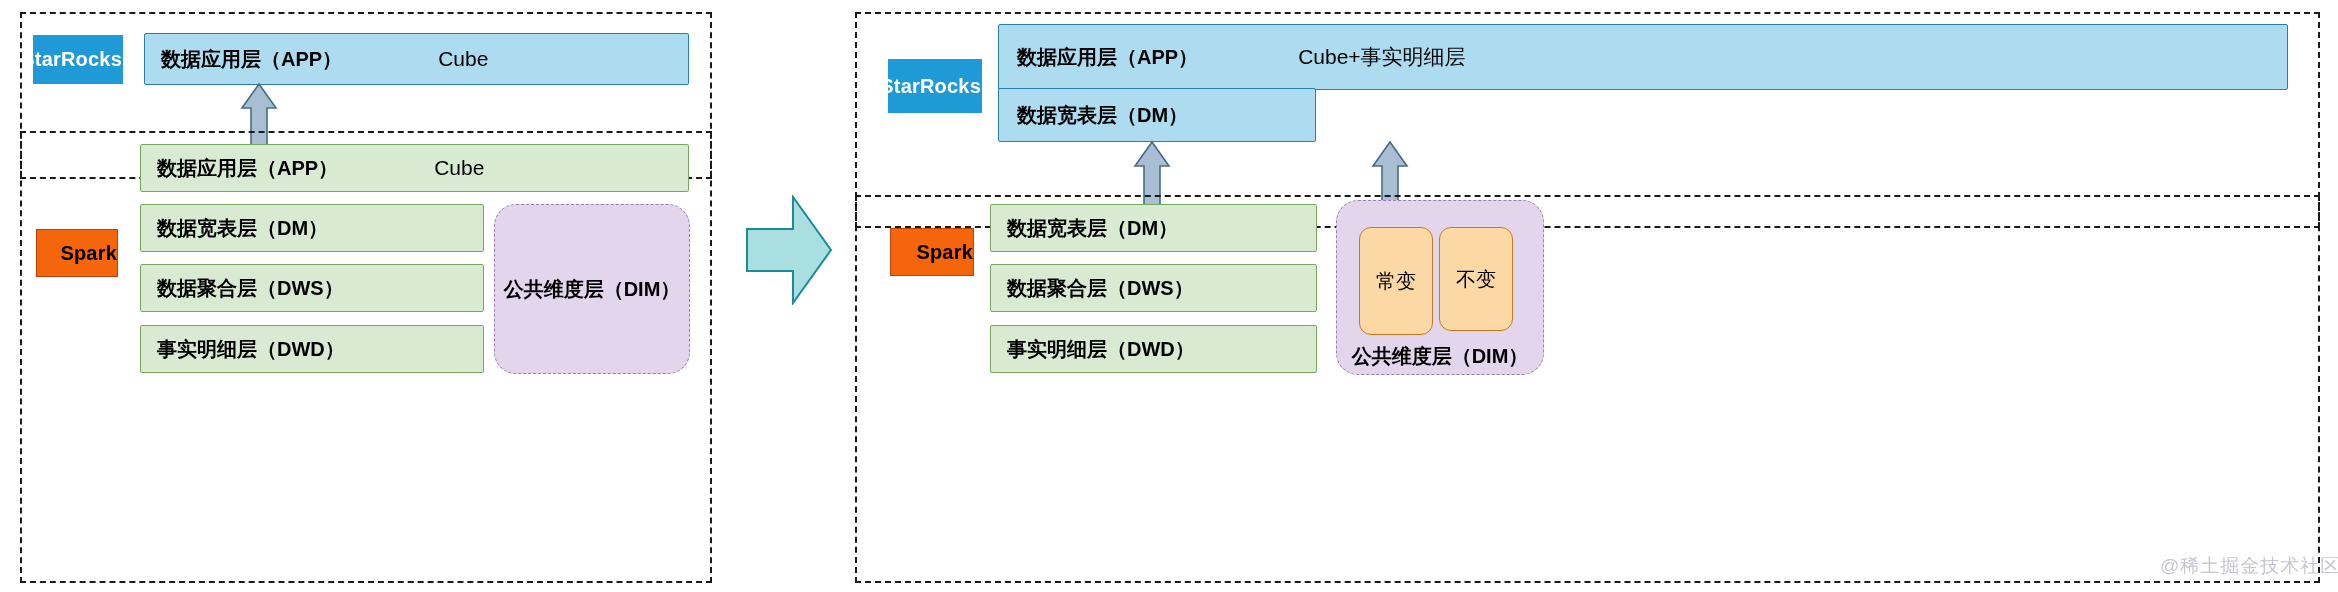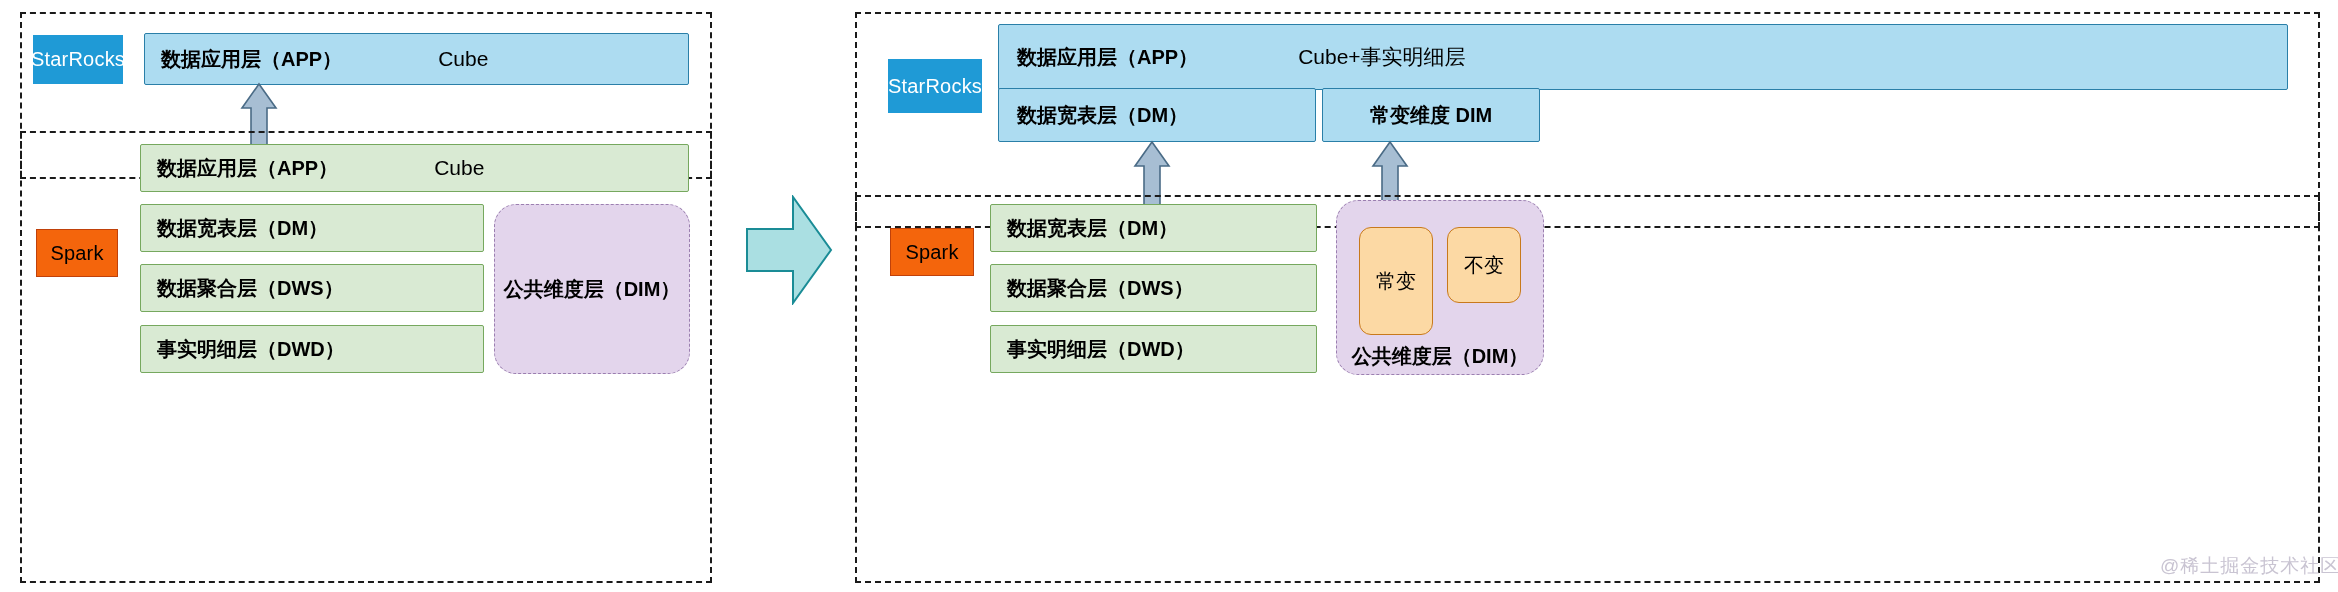--- a/index.html
+++ b/index.html
@@ -25,23 +25,23 @@
     border: 2px dashed #1a1a1a;
     background: transparent;
     box-sizing: border-box;
   }
 
   
   .badge {
     position: absolute;
     display: flex;
     align-items: center;
-    justify-content: center;
-    box-sizing: border-box;
-    font-weight: normal;
+    justify-content: flex-end;
+    box-sizing: border-box;
+    font-weight: bold;
     letter-spacing: 0.2px;
   }
   .badge-starrocks {
     background: #1f9ad6;
     border: 1px solid #1f9ad6;
     color: #ffffff;
     font-size: 20px;
   }
   .badge-spark {
     background: #f4650c;
@@ -198,23 +198,20 @@
 
   <div class="box box-blue" style="left:998px; top:24px; width:1290px; height:66px;">
     <span class="box-label" style="margin-left:18px;">数据应用层（APP）</span>
     <span class="box-sub" style="margin-left:100px;">Cube+事实明细层</span>
   </div>
 
   <div class="box box-blue" style="left:998px; top:88px; width:318px; height:54px;">
     <span class="box-label" style="margin-left:18px;">数据宽表层（DM）</span>
   </div>
 
-  <div class="box box-blue" style="left:1322px; top:88px; width:218px; height:54px; justify-content:center;">
-    <span class="box-label">常变维度 DIM</span>
-  </div>
 
   <svg class="arrow-up" style="left:1131px; top:140px; width:42px; height:84px;" viewBox="0 0 42 84">
     <polygon points="21,2 38,26 29,26 29,82 13,82 13,26 4,26" fill="#a7bed3" stroke="#4a6b86" stroke-width="1.6"></polygon>
   </svg>
 
   <svg class="arrow-up" style="left:1369px; top:140px; width:42px; height:100px;" viewBox="0 0 42 100">
     <polygon points="21,2 38,26 29,26 29,98 13,98 13,26 4,26" fill="#a7bed3" stroke="#4a6b86" stroke-width="1.6"></polygon>
   </svg>
 
   <div class="panel" style="left:855px; top:195px; width:1465px; height:388px;"></div>
@@ -234,21 +231,21 @@
   <div class="box box-green" style="left:990px; top:325px; width:327px; height:48px;">
     <span class="box-label" style="margin-left:16px;">事实明细层（DWD）</span>
   </div>
 
   <div class="dim-group" style="left:1336px; top:200px; width:208px; height:175px;">
 
     <div class="box box-orange" style="left:22px; top:26px; width:74px; height:108px;">
       <span class="orange-label">常变</span>
     </div>
 
-    <div class="box box-orange" style="left:110px; top:26px; width:74px; height:76px;">
+    <div class="box box-orange" style="left:102px; top:26px; width:74px; height:104px;">
       <span class="orange-label">不变</span>
     </div>
 
     <div class="dim-caption" style="top:142px;">公共维度层（DIM）</div>
   </div>
 
   <div class="watermark" style="left:2160px; top:553px;">@稀土掘金技术社区</div>
 
 </div>
 

